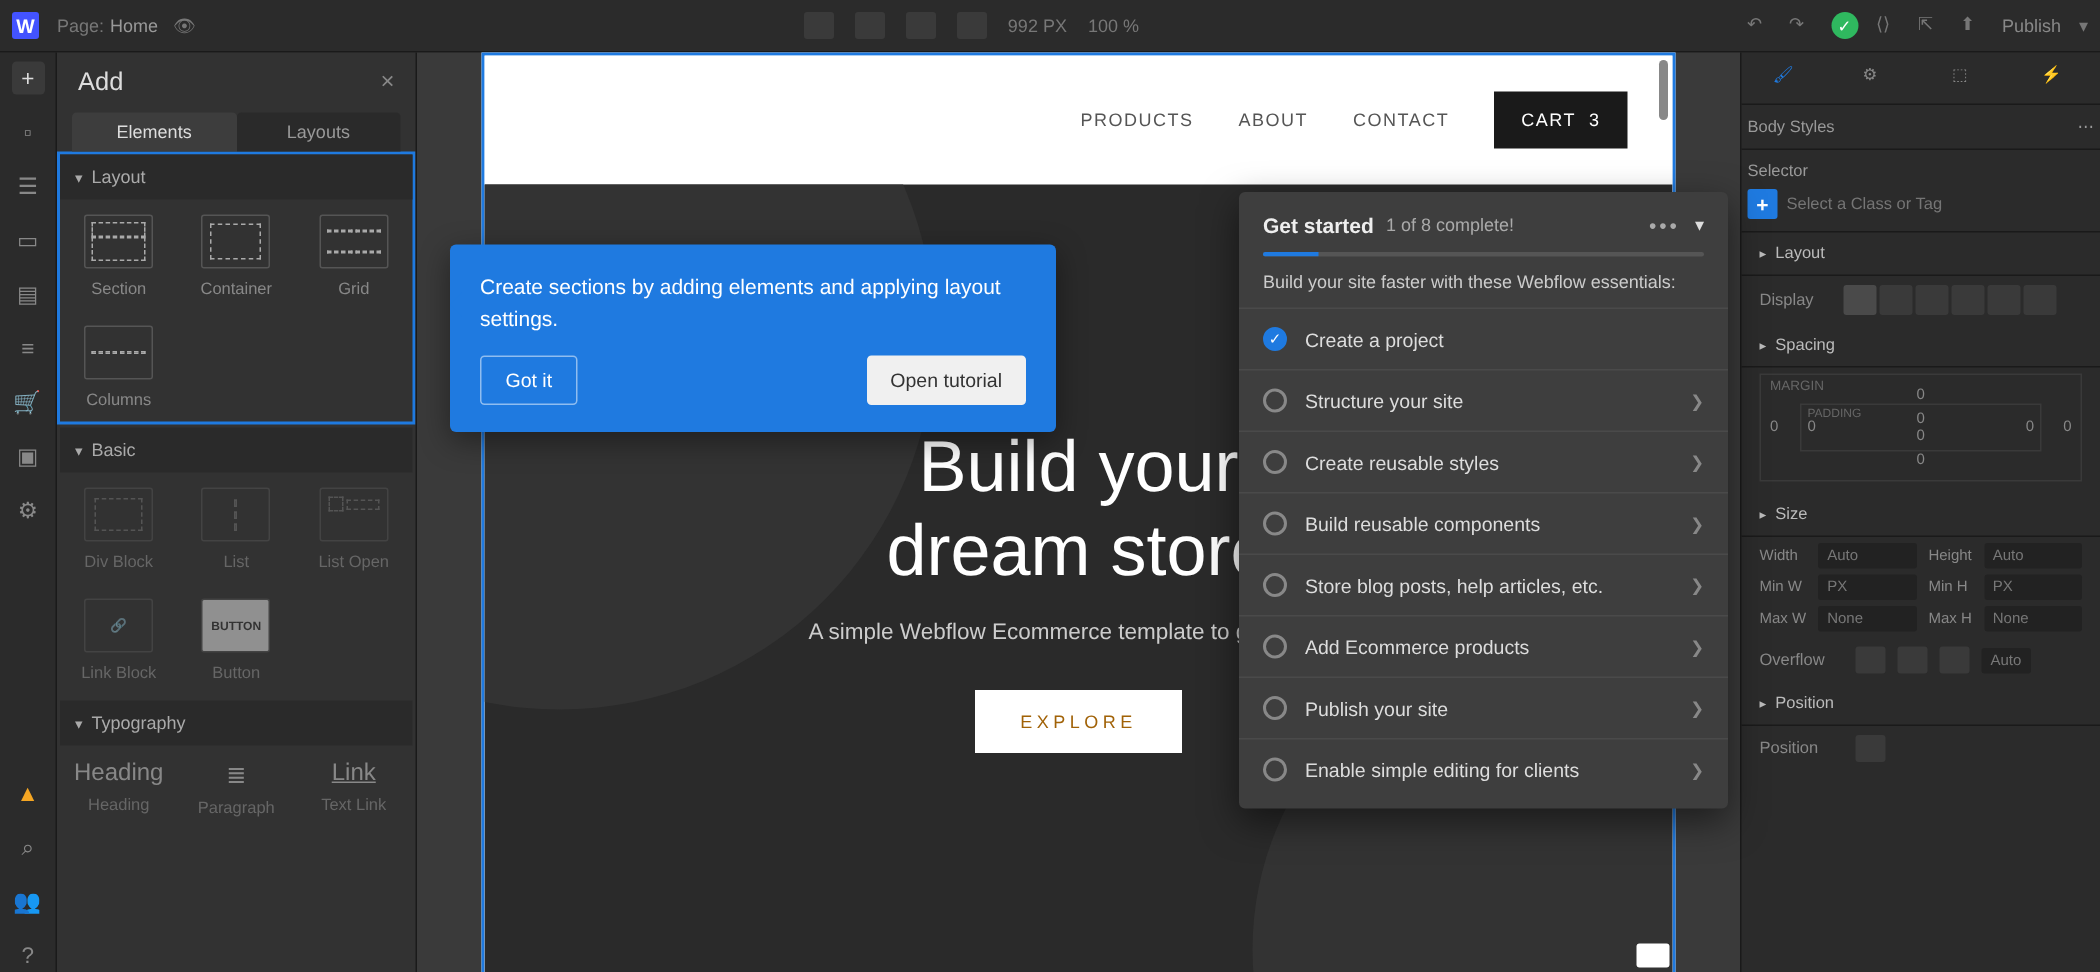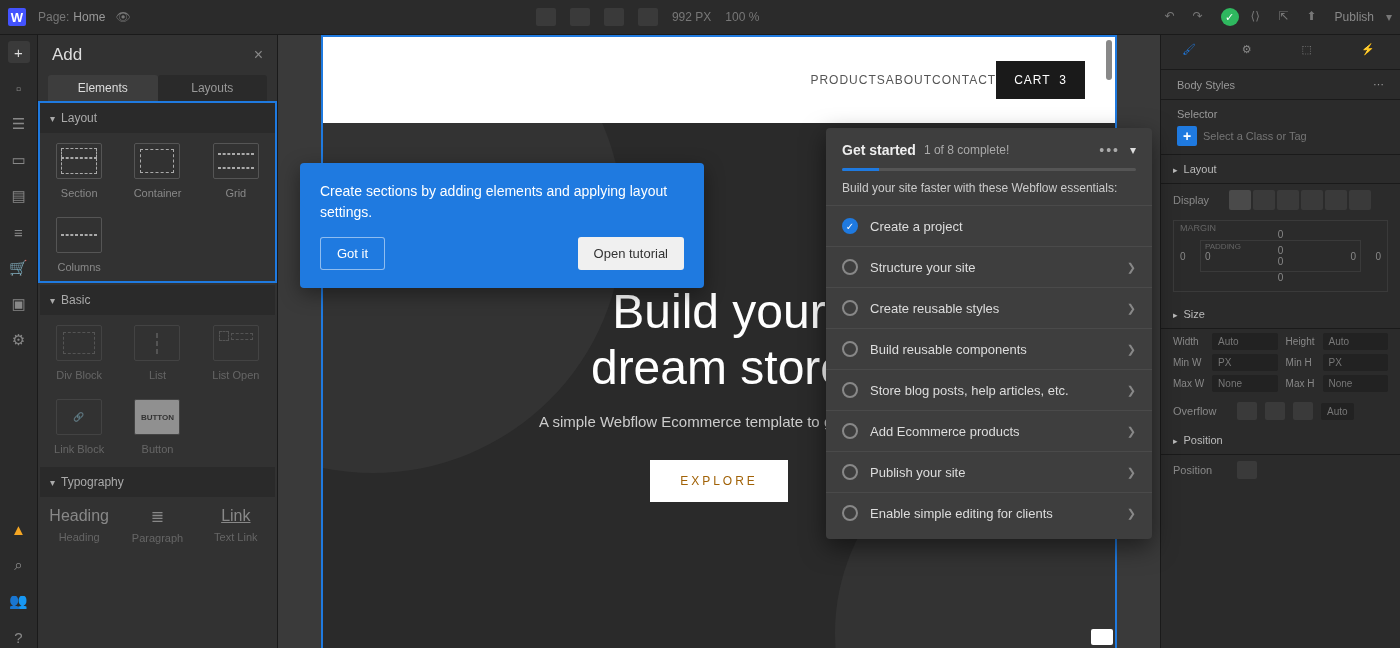--- a/index.html
+++ b/index.html
@@ -61,21 +61,21 @@
 .addpanel .typo { padding: 0 0; }
 .addpanel .typo .row { display:grid; grid-template-columns:1fr 1fr 1fr;}
 .addpanel .typo .cell { text-align:center; padding:10px 0;}
 .addpanel .typo .big { font-size:16px;color:#888;}
 .addpanel .typo .lbl { font-size:11px; color:#666; margin-top:6px;}
 .addpanel .typo .link-u { text-decoration: underline;}
 
 
 .canvas { position:absolute; top:35px; left:278px; right:240px; bottom:0; background:#3a3a3a; display:flex; justify-content:center; align-items:flex-start; padding:0;}
 .canvas .page { width:796px; background:#fff; height:620px; border:2px solid #1f7ae0; overflow:hidden; position:relative;}
-.site-nav { display:flex; justify-content:flex-end; align-items:center; padding:24px 30px; background:#fff; }
+.site-nav { display:flex; justify-content:flex-end; align-items:center; gap:30px; padding:24px 30px; background:#fff; }
 .site-nav a { font-size:12px; letter-spacing:1px; color:#555; text-decoration:none;}
 .site-nav .cart { background:#1a1a1a; color:#fff; padding:12px 18px; font-size:12px; letter-spacing:1px;}
 .hero { position:relative; background:#2a2a2a; height:540px; display:flex; flex-direction:column; align-items:center; justify-content:center; text-align:center; overflow:hidden;}
 .hero::before, .hero::after { content:""; position:absolute; border-radius:50%; background:#333;}
 .hero::before { width:500px;height:500px; left:-200px; top:-150px;}
 .hero::after { width:420px;height:420px; right:-140px; bottom:-180px;}
 .hero h1 { position:relative; font-size:48px; color:#fff; font-weight:400; line-height:1.15; z-index:2;}
 .hero p { position:relative; color:#ccc; font-size:15px; margin-top:18px; z-index:2;}
 .hero .explore { position:relative; z-index:2; margin-top:30px; background:#fff; color:#a16207; padding:14px 30px; letter-spacing:3px; font-size:12px; border:none;}
 .canvas .scrollhandle { position:absolute; right:3px; top:3px; width:6px; height:40px; background:#888; border-radius:3px;}
@@ -103,21 +103,21 @@
 .getstarted .item { display:flex; align-items:center; padding:12px 16px; border-top:1px solid #4a4a4a; font-size:13px; color:#ddd;}
 .getstarted .item .cir { width:16px; height:16px; border:2px solid #888; border-radius:50%; margin-right:12px; flex-shrink:0;}
 .getstarted .item .cir.done { background:#1f7ae0; border-color:#1f7ae0; display:flex;align-items:center;justify-content:center;color:#fff;font-size:10px;}
 .getstarted .item .arr { margin-left:auto; color:#888; font-size:11px;}
 
 
 .rightpanel { position:absolute; top:35px; right:0; width:240px; height:calc(100% - 35px); background:#2b2b2b; border-left:1px solid #1a1a1a; font-size:11px; color:#999;}
 .rightpanel .tabs { display:flex; justify-content:space-around; padding:8px 0; border-bottom:1px solid #1a1a1a;}
 .rightpanel .tabs .t { width:18px; height:18px; color:#888;}
 .rightpanel .tabs .t.active { color:#1f7ae0;}
-.rightpanel .sec { padding:8px 16px; border-bottom:1px solid #1a1a1a;}
+.rightpanel .sec { padding:8px 4px; border-bottom:1px solid #1a1a1a;}
 .rightpanel .sec .lbl { font-size:11px; color:#999; display:flex; align-items:center;}
 .rightpanel .selector { display:flex; gap:6px; margin-top:6px;}
 .rightpanel .selector .plus { width:20px;height:20px;background:#1f7ae0;color:#fff;display:flex;align-items:center;justify-content:center;border-radius:2px; font-size:14px; font-weight:bold;}
 .rightpanel .selector input { flex:1; background:transparent; border:none; color:#2a7de1; font-size:11px;}
 .rightpanel .collapse { padding:8px 12px; border-bottom:1px solid #1a1a1a; color:#bbb;}
 .rightpanel .collapse::before{content:"▸";margin-right:6px;font-size:9px;}
 .rightpanel .row { display:flex; align-items:center; padding:6px 12px;}
 .rightpanel .row .k { width:56px; color:#888;}
 .rightpanel .row .iconset { display:flex; gap:2px;}
 .rightpanel .row .iconset .b { width:22px;height:20px;background:#3a3a3a;border-radius:2px;}
@@ -373,20 +373,21 @@
     <div class="k">Display</div>
     <div class="iconset">
       <div class="b active"></div>
       <div class="b"></div>
       <div class="b"></div>
       <div class="b"></div>
       <div class="b"></div>
       <div class="b"></div>
     </div>
   </div>
+  <div class="collapse">Spacing</div>
   <div class="spacingbox">
     <span class="outer">MARGIN</span>
     <div class="num">0</div>
     <span class="zero" style="left:6px;top:50%;transform:translateY(-50%)">0</span>
     <span class="zero" style="right:6px;top:50%;transform:translateY(-50%)">0</span>
     <div class="inner">
       <span class="ilbl">PADDING</span>
       <div class="num">0</div>
       <span class="zero" style="left:4px;top:50%;transform:translateY(-50%)">0</span>
       <span class="zero" style="right:4px;top:50%;transform:translateY(-50%)">0</span>

